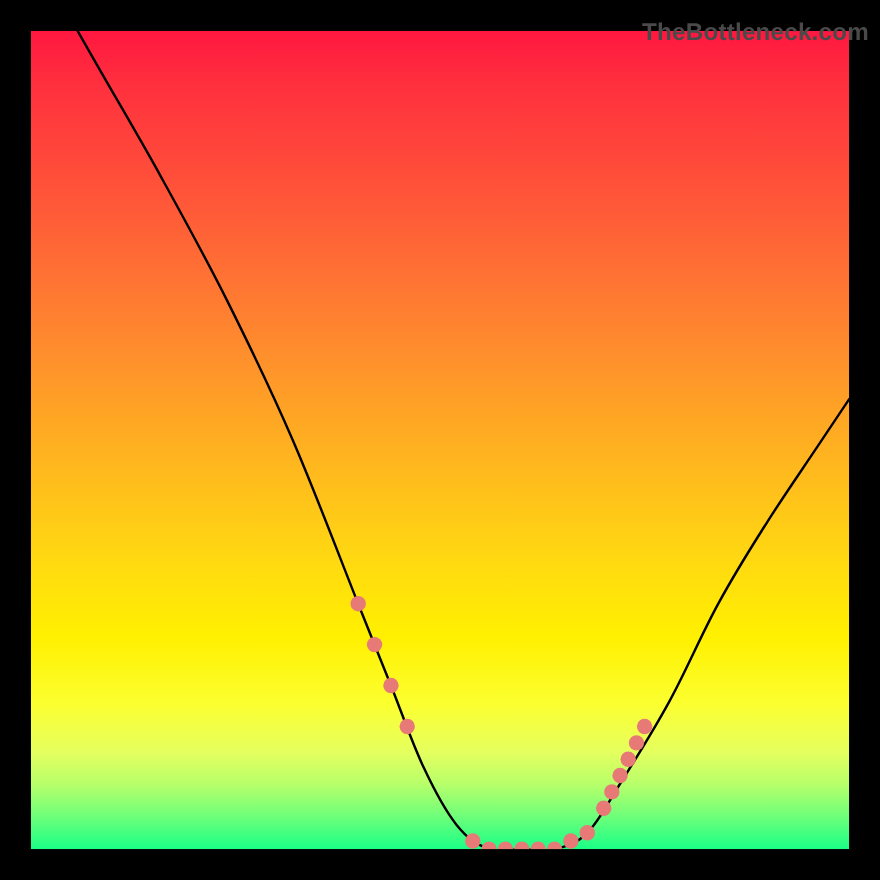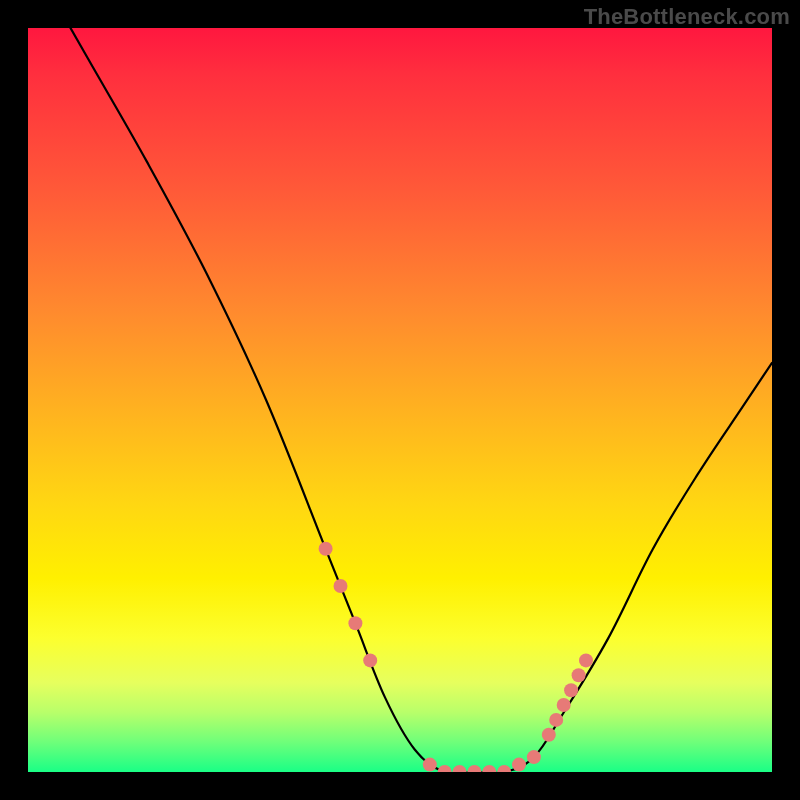--- a/index.html
+++ b/index.html
@@ -11,21 +11,21 @@
     overflow: hidden;
     font-family: Arial, Helvetica, sans-serif;
   }
   .stage {
     position: relative;
     width: 800px;
     height: 800px;
   }
   .watermark {
     position: absolute;
-    top: 4px;
+    top: 16px;
     right: 10px;
     color: #4a4a4a;
     font-size: 22px;
     font-weight: 600;
     letter-spacing: 0.2px;
     user-select: none;
     z-index: 10;
   }
   
   .plot {

